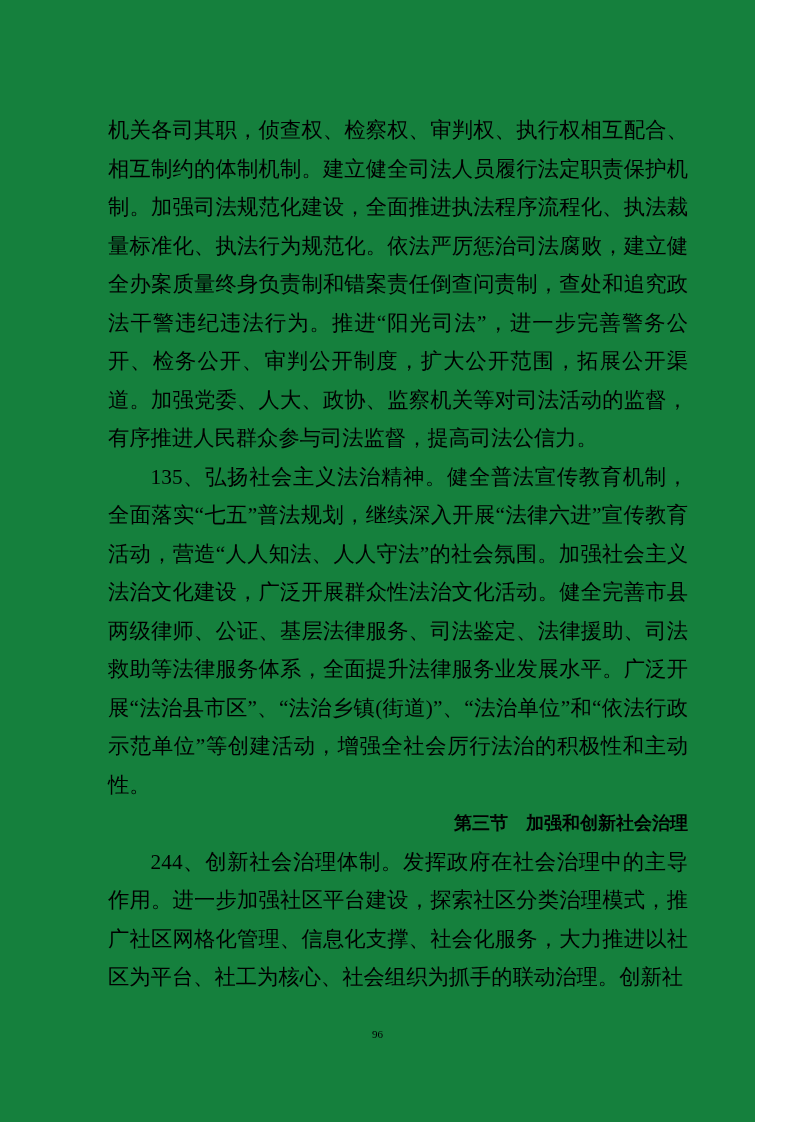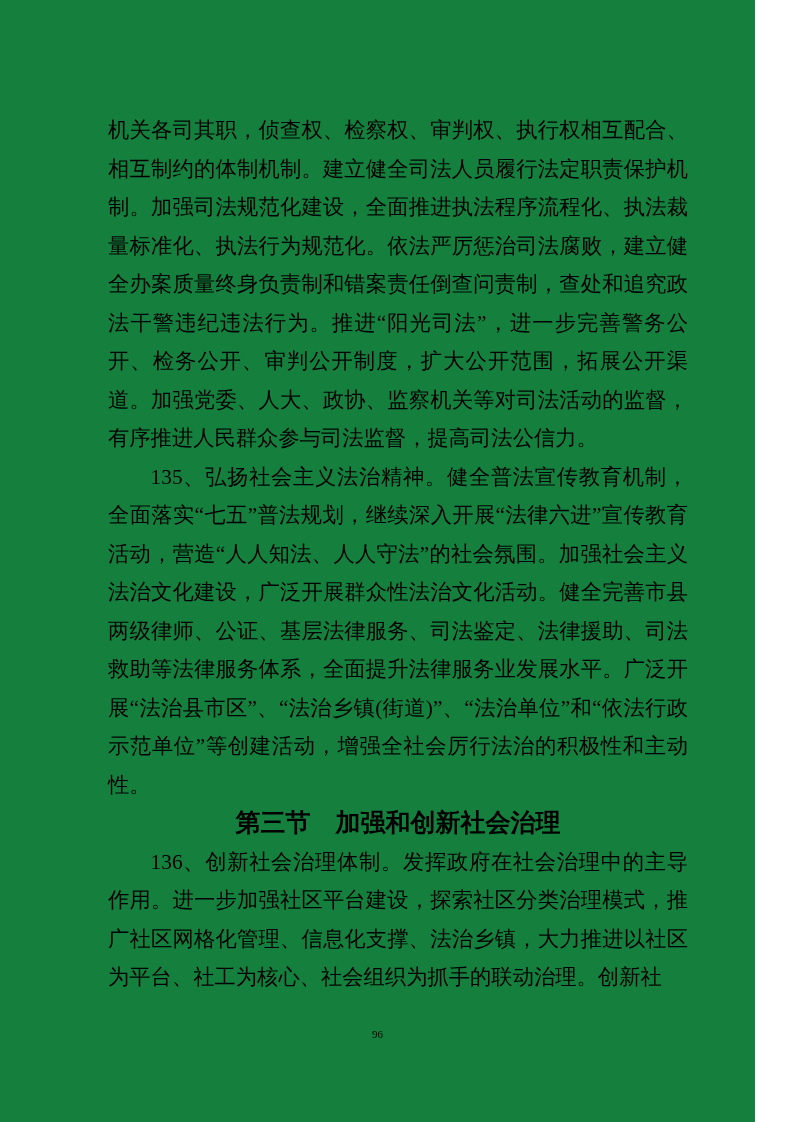--- a/index.html
+++ b/index.html
@@ -33,24 +33,24 @@
       padding: 0;
     }
     .para-indent {
       text-indent: 2em;
     }
     .lead-bold {
       font-weight: normal;
     }
     .section-heading {
       margin: 15px 0 29px 0;
-      font-size: 25px;
+      font-size: 18px;
       line-height: 38.5px;
       font-weight: bold;
-      text-align: center;
+      text-align: right;
       text-indent: 0;
     }
     .page-footer {
       position: absolute;
       left: 0;
       top: 1023px;
       width: 100%;
       text-align: center;
       font-size: 11px;
       line-height: 22px;
@@ -68,21 +68,21 @@
       <span>机关各司其职，侦查权、检察权、审判权、执行权相互配合、相互制约的体制机制。建立健全司法人员履行法定职责保护机制。加强司法规范化建设，全面推进执法程序流程化、执法裁量标准化、执法行为规范化。依法严厉惩治司法腐败，建立健全办案质量终身负责制和错案责任倒查问责制，查处和追究政法干警违纪违法行为。推进“阳光司法”，进一步完善警务公开、检务公开、审判公开制度，扩大公开范围，拓展公开渠道。加强党委、人大、政协、监察机关等对司法活动的监督，有序推进人民群众参与司法监督，提高司法公信力。</span>
     </p>
 
     <p class="para-indent">
       <span class="lead-bold">135、弘扬社会主义法治精神。</span><span>健全普法宣传教育机制，全面落实“七五”普法规划，继续深入开展“法律六进”宣传教育活动，营造“人人知法、人人守法”的社会氛围。加强社会主义法治文化建设，广泛开展群众性法治文化活动。健全完善市县两级律师、公证、基层法律服务、司法鉴定、法律援助、司法救助等法律服务体系，全面提升法律服务业发展水平。广泛开展“法治县市区”、“法治乡镇(街道)”、“法治单位”和“依法行政示范单位”等创建活动，增强全社会厉行法治的积极性和主动性。</span>
     </p>
 
     <p class="section-heading">第三节　加强和创新社会治理</p>
 
     <p class="para-indent">
-      <span class="lead-bold">136、创新社会治理体制。</span><span>发挥政府在社会治理中的主导作用。进一步加强社区平台建设，探索社区分类治理模式，推广社区网格化管理、信息化支撑、法治乡镇，大力推进以社区为平台、社工为核心、社会组织为抓手的联动治理。创新社</span>
+      <span class="lead-bold">244、创新社会治理体制。</span><span>发挥政府在社会治理中的主导作用。进一步加强社区平台建设，探索社区分类治理模式，推广社区网格化管理、信息化支撑、社会化服务，大力推进以社区为平台、社工为核心、社会组织为抓手的联动治理。创新社</span>
     </p>
 
   </div>
 
   <div class="page-footer">
     <span>96</span>
   </div>
 
 </div>
 

